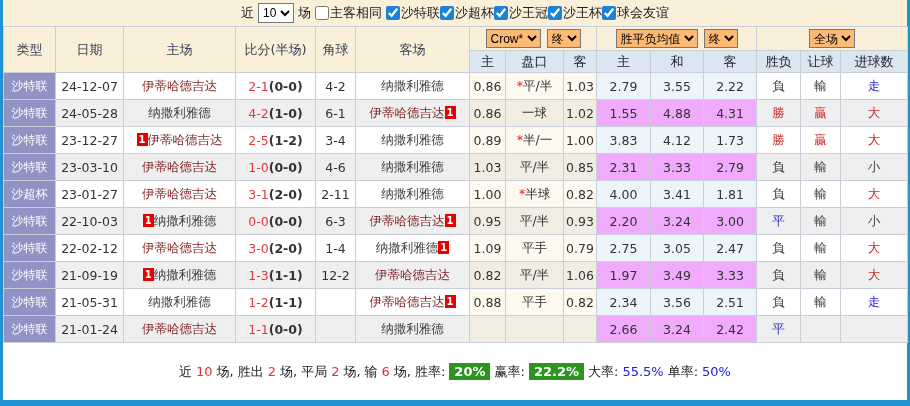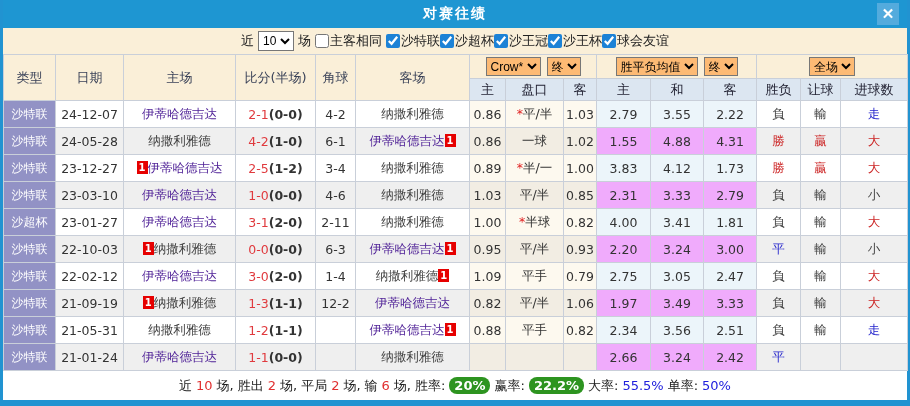--- a/index.html
+++ b/index.html
@@ -46,50 +46,45 @@
   tbody td.typecell { background:#9292c5; color:#fff; font-size:12px; }
   tbody tr.even td:not(.typecell):not(.oddcol):not(.avgcol){ background:#efefef; }
   tbody tr.odd  td:not(.typecell):not(.oddcol):not(.avgcol){ background:#ffffff; }
   tbody td.oddcol { background:#fdf9ef; }
   tbody tr.even td.oddcol { background:#f2ede3; }
   tbody td.avgcol { background:#ecf5fa; }
   tbody tr.even td.avgcol { background:#f0abfc; }
   .t-green { color:#404040; }
   .t-red   { color:#cc2525; }
   .t-blue  { color:#2525cc; }
-  .t-black { color:#4c1d95;text-align:right; }
+  .t-black { color:#7f1d1d;text-align:right; }
   .score-ft { color:#e03a3e; }
   .score-ht { color:#333;font-weight:bold; }
   .star { color:#e02020; }
   .badge {
     display:inline-block; background:#e60000; color:#fff; font-size:10px;
     font-weight:bold; width:11px; height:13px; line-height:13px;
     text-align:center; vertical-align:1px;
   }
   .summary {
     flex:1; display:flex; align-items:center; justify-content:center;
     gap:4px; font-size:13px; background:#fff; color:#222;
   }
   .summary .num { color:#e03030; }
   .summary .pct-badge {
     background:#2d9420; color:#fff; font-weight:bold; padding:1px 5px;
     display:inline-block;
-    border-radius:8px;
   }
   .summary .bluev { color:#2020dd; }
 </style>
 </head>
 <body>
 
 <div class="window">
 
-  <div class="titlebar">
-    <span class="title">对赛往绩</span>
-    <button class="close-btn">✕</button>
-  </div>
 
   <div class="filterbar">
     <span>近</span>
     <select>
       <option>10</option>
     </select>
     <span>场</span>
     <label>
       <input type="checkbox" style="">
       <span>主客相同</span>

